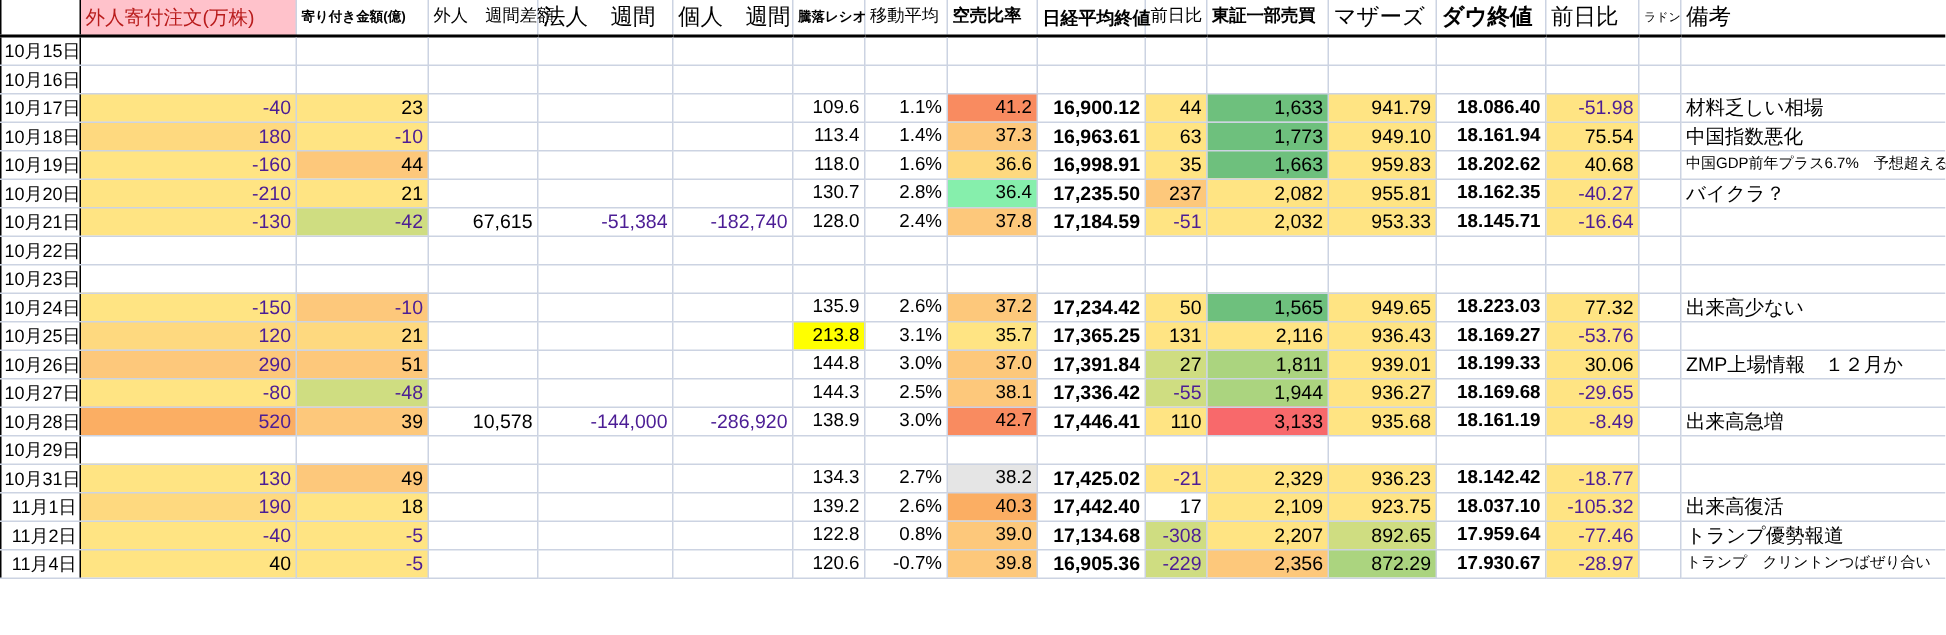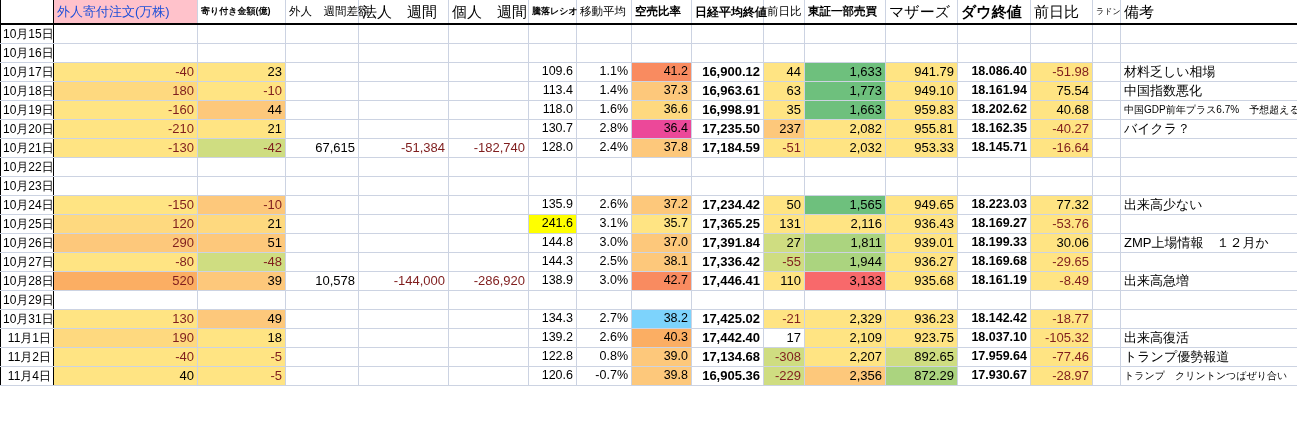--- a/index.html
+++ b/index.html
@@ -16,23 +16,23 @@
     height:24px; border-bottom:2px solid #000;
     font-weight:normal; text-align:left; vertical-align:middle;
   }
   td.num { text-align:right; }
   .c-date { border-left:1px solid #000; border-right:1px solid #000;
             font-size:12px; text-align:right; padding:0 2px; }
   td.c-g, td.c-h, td.c-i { font-size:12.5px; }
   td.c-j { font-weight:bold; }
   td.c-n { font-weight:bold; font-size:12.5px; }
   td.c-q { text-align:left; }
-  .t-red { color:#7f1d1d; }
+  .t-red { color:#4c1d95; }
   .t-small { font-size:10px; }
-  .h-pink { background:#ffc2cb; color:#1d4ed8; font-size:13px; }
+  .h-pink { background:#ffc2cb; color:#b91c1c; font-size:13px; }
   .h-tiny { font-size:9px; font-weight:bold; }
   .h-xtiny { font-size:8px; }
   .h-mid  { font-size:11.5px; }
   .h-big  { font-size:15px;margin-left:16px; }
   .h-bold { font-weight:bold; }
   .h-j    { font-size:12px; font-weight:bold;text-align:right; }
 </style>
 </head>
 <body>
 
@@ -176,21 +176,21 @@
         </tr>
         <tr>
           <td class="c-date">10月20日</td>
           <td class="c-b num t-red" style="background: rgb(255, 228, 131);">-210</td>
           <td class="c-c num" style="background: rgb(255, 228, 131);">21</td>
           <td class="c-d num"></td>
           <td class="c-e num"></td>
           <td class="c-f num"></td>
           <td class="c-g num">130.7</td>
           <td class="c-h num">2.8%</td>
-          <td class="c-i num" style="background: #ec4899;">36.4</td>
+          <td class="c-i num" style="background: #86efac;">36.4</td>
           <td class="c-j num">17,235.50</td>
           <td class="c-k num" style="background: rgb(253, 200, 123);">237</td>
           <td class="c-l num" style="background: rgb(255, 228, 131);">2,082</td>
           <td class="c-m num" style="background: rgb(255, 228, 131);">955.81</td>
           <td class="c-n num">18.162.35</td>
           <td class="c-o num t-red" style="background: rgb(255, 228, 131);">-40.27</td>
           <td class="c-p num"></td>
           <td class="c-q">バイクラ？</td>
         </tr>
         <tr>
@@ -269,21 +269,21 @@
           <td class="c-p num"></td>
           <td class="c-q">出来高少ない</td>
         </tr>
         <tr>
           <td class="c-date">10月25日</td>
           <td class="c-b num t-red" style="background: rgb(254, 217, 127);">120</td>
           <td class="c-c num" style="background: rgb(254, 217, 127);">21</td>
           <td class="c-d num"></td>
           <td class="c-e num"></td>
           <td class="c-f num"></td>
-          <td class="c-g num" style="background: rgb(255, 255, 0);">241.6</td>
+          <td class="c-g num" style="background: rgb(255, 255, 0);">213.8</td>
           <td class="c-h num">3.1%</td>
           <td class="c-i num" style="background: rgb(255, 228, 131);">35.7</td>
           <td class="c-j num">17,365.25</td>
           <td class="c-k num" style="background: rgb(255, 228, 131);">131</td>
           <td class="c-l num" style="background: rgb(255, 228, 131);">2,116</td>
           <td class="c-m num" style="background: rgb(255, 228, 131);">936.43</td>
           <td class="c-n num">18.169.27</td>
           <td class="c-o num t-red" style="background: rgb(255, 228, 131);">-53.76</td>
           <td class="c-p num"></td>
           <td class="c-q"></td>
@@ -366,21 +366,21 @@
         </tr>
         <tr>
           <td class="c-date">10月31日</td>
           <td class="c-b num t-red" style="background: rgb(255, 228, 131);">130</td>
           <td class="c-c num" style="background: rgb(253, 200, 123);">49</td>
           <td class="c-d num"></td>
           <td class="c-e num"></td>
           <td class="c-f num"></td>
           <td class="c-g num">134.3</td>
           <td class="c-h num">2.7%</td>
-          <td class="c-i num" style="background: #7dd3fc;">38.2</td>
+          <td class="c-i num" style="background: #e5e5e5;">38.2</td>
           <td class="c-j num">17,425.02</td>
           <td class="c-k num t-red" style="background: rgb(255, 228, 131);">-21</td>
           <td class="c-l num" style="background: rgb(255, 228, 131);">2,329</td>
           <td class="c-m num" style="background: rgb(255, 228, 131);">936.23</td>
           <td class="c-n num">18.142.42</td>
           <td class="c-o num t-red" style="background: rgb(255, 228, 131);">-18.77</td>
           <td class="c-p num"></td>
           <td class="c-q"></td>
         </tr>
         <tr>

